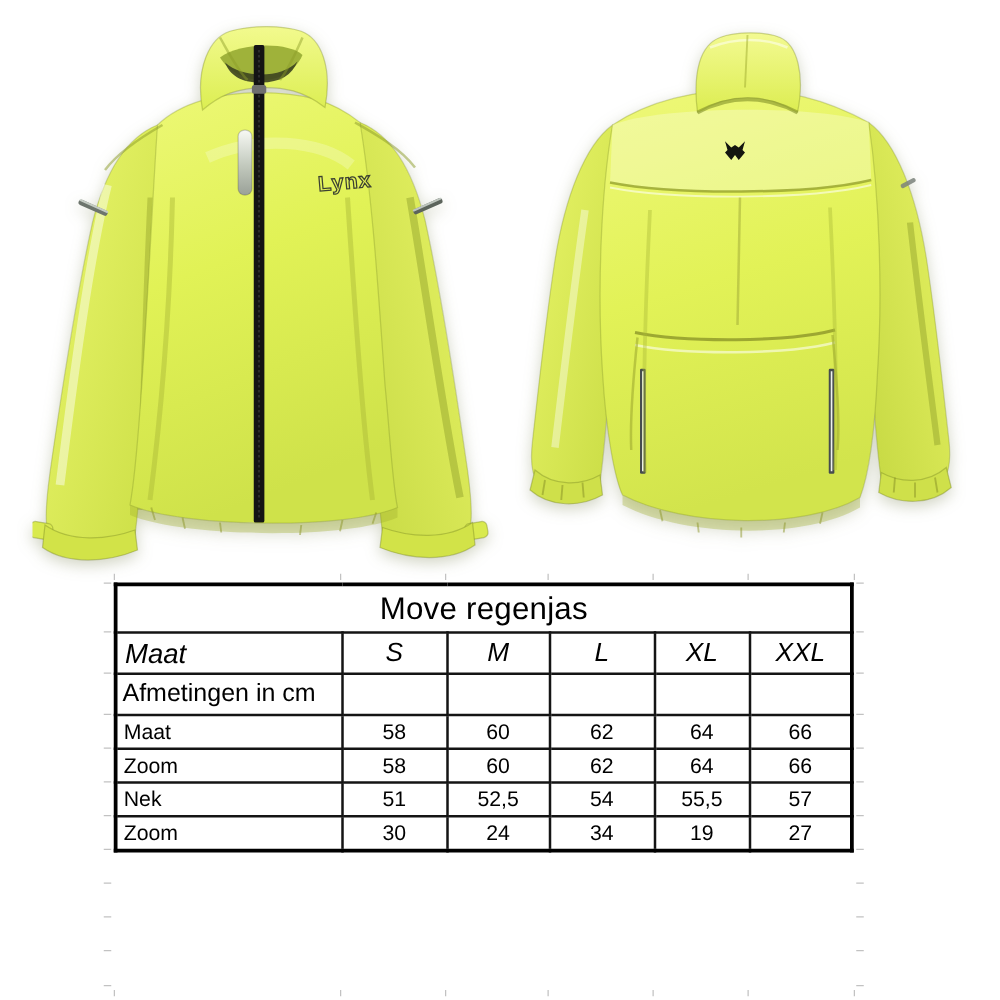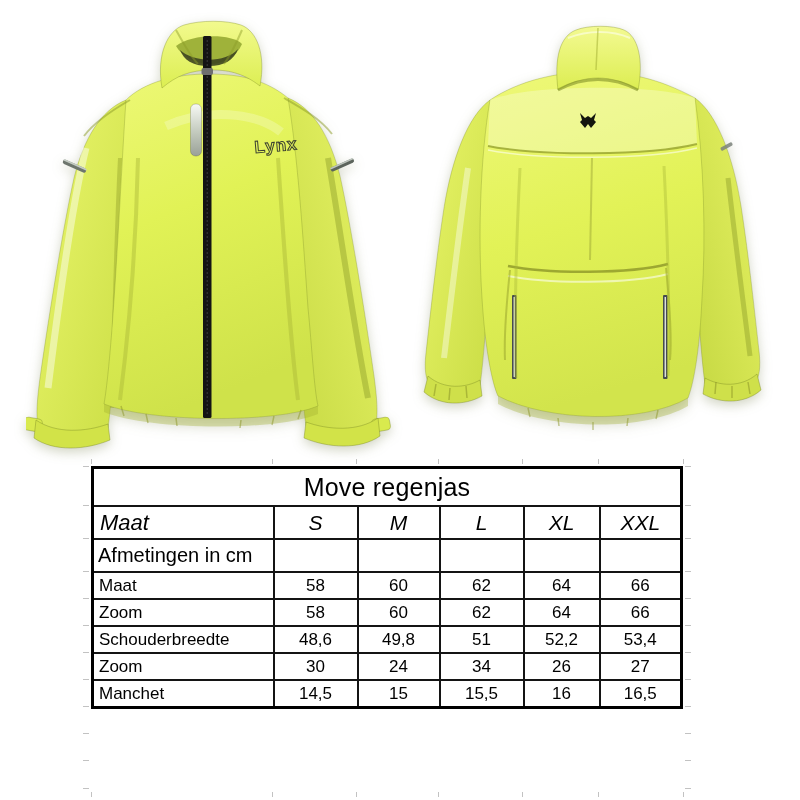--- a/index.html
+++ b/index.html
@@ -230,42 +230,34 @@
           </tr>
           <tr>
             <td class="lbl-cell">Zoom</td>
             <td class="val-cell">58</td>
             <td class="val-cell">60</td>
             <td class="val-cell">62</td>
             <td class="val-cell">64</td>
             <td class="val-cell">66</td>
           </tr>
           <tr>
-            <td class="lbl-cell">Schouderbreedte</td>
-            <td class="val-cell">48,6</td>
-            <td class="val-cell">49,8</td>
+            <td class="lbl-cell">Nek</td>
             <td class="val-cell">51</td>
-            <td class="val-cell">52,2</td>
-            <td class="val-cell">53,4</td>
+            <td class="val-cell">52,5</td>
+            <td class="val-cell">54</td>
+            <td class="val-cell">55,5</td>
+            <td class="val-cell">57</td>
           </tr>
           <tr>
             <td class="lbl-cell">Zoom</td>
             <td class="val-cell">30</td>
             <td class="val-cell">24</td>
             <td class="val-cell">34</td>
-            <td class="val-cell">26</td>
+            <td class="val-cell">19</td>
             <td class="val-cell">27</td>
-          </tr>
-          <tr>
-            <td class="lbl-cell">Manchet</td>
-            <td class="val-cell">14,5</td>
-            <td class="val-cell">15</td>
-            <td class="val-cell">15,5</td>
-            <td class="val-cell">16</td>
-            <td class="val-cell">16,5</td>
           </tr>
         </tbody>
     </table>
   <div class="stub h" style="left: -8px; top: 0px;"></div>
       <div class="stub h" style="left: 594px; top: 0px;"></div>
       <div class="stub h" style="left: -8px; top: 39px;"></div>
       <div class="stub h" style="left: 594px; top: 39px;"></div>
       <div class="stub h" style="left: -8px; top: 72px;"></div>
       <div class="stub h" style="left: 594px; top: 72px;"></div>
       <div class="stub h" style="left: -8px; top: 105px;"></div>

